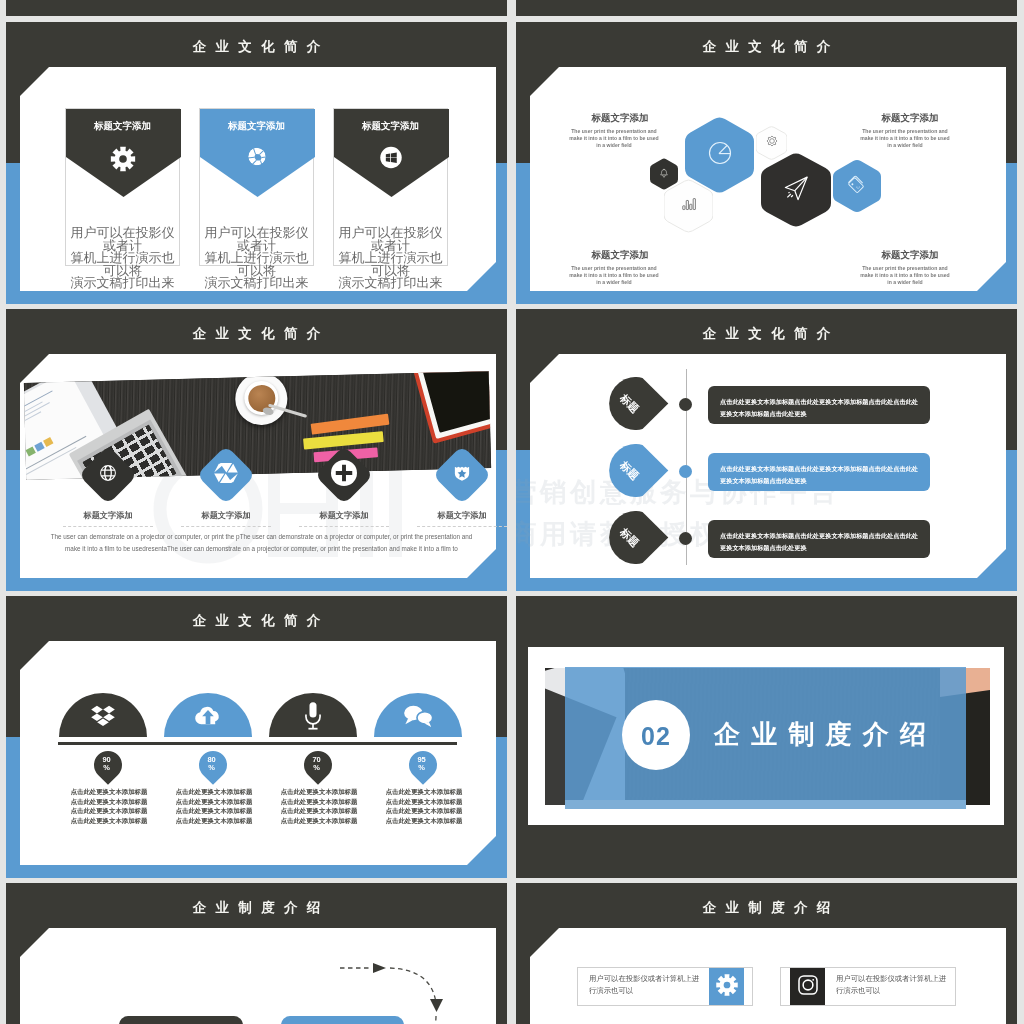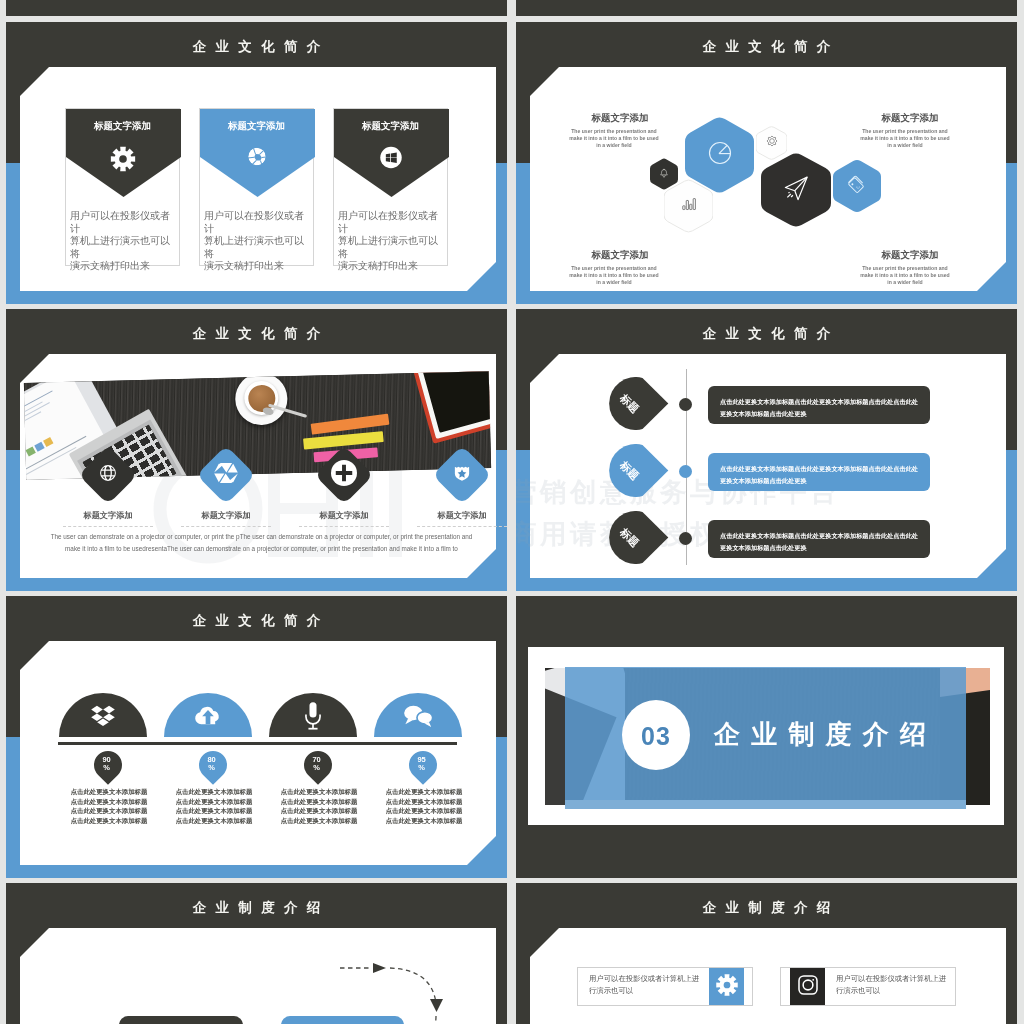--- a/index.html
+++ b/index.html
@@ -15,22 +15,22 @@
      clip-path:polygon(29px 0,100% 0,100% calc(100% - 29px),calc(100% - 29px) 100%,0 100%,0 29px);}
 
 
 .pen-card{position:absolute;top:86px;width:115px;height:158px;border:1px solid #d5d5d5;
      background:#fff;box-sizing:border-box;}
 .pennant{position:absolute;left:0;top:0;width:115px;height:88px;
      clip-path:polygon(0 0,100% 0,100% 54.5%,50% 100%,0 54.5%);}
 .pen-head{position:absolute;left:0;right:0;top:11px;text-align:center;
      color:#fff;font-size:9.5px;font-weight:700;}
 .pen-ico{position:absolute;left:50%;top:37px;transform:translateX(-50%);line-height:0;}
-.pen-body{position:absolute;left:4px;right:4px;top:101px;text-align:left;color:#6a6a6a;
-     font-size:10px;line-height:12.6px;}
+.pen-body{position:absolute;left:4px;right:4px;top:118px;text-align:center;color:#6a6a6a;
+     font-size:13px;line-height:12.6px;}
 
 
 .hex{position:absolute;}
 .hex>svg.hexbg{position:absolute;left:0;top:0;width:100%;height:100%;}
 .hex i{position:absolute;left:50%;top:50%;transform:translate(-50%,-50%);display:block;}
 .hx-head{position:absolute;font-size:9.5px;font-weight:700;color:#555;white-space:nowrap;}
 .hx-body{position:absolute;font-size:5.1px;line-height:7.1px;color:#7a7a7a;white-space:nowrap;
      font-family:"Liberation Sans",sans-serif;font-weight:600;}
 
 
@@ -472,21 +472,21 @@
          background:#e8b093;"></div>
     <div style="position:absolute;right:-10px;top:26px;width:70px;height:120px;background:#24231f;
          transform:rotate(-8deg);"></div>
     <div style="position:absolute;left:80px;top:0;right:50px;bottom:0;background:
          repeating-linear-gradient(92deg,#34332f 0 2px,#2b2a27 2px 4px);"></div>
   </div>
   <div style="position:absolute;left:49px;top:71px;width:401px;height:142px;background:rgba(92,155,208,0.86);"></div>
   <div style="position:absolute;left:49px;top:204px;width:401px;height:9px;background:#7eaed6;"></div>
   <div style="position:absolute;left:106px;top:104px;width:68px;height:70px;border-radius:50%;background:#fff;">
     <span style="position:absolute;left:0;right:0;top:22px;text-align:center;color:#4a85b8;
-          font-size:25px;font-weight:700;letter-spacing:1px;">03</span>
+          font-size:25px;font-weight:700;letter-spacing:1px;">02</span>
   </div>
   <div style="position:absolute;left:198px;top:121px;color:#fff;font-size:26px;font-weight:700;
        letter-spacing:11.2px;">企业制度介绍</div>
 </div>
 
 <div class="slide" style="left:6px;top:883px;">
   <div class="stitle">企业制度介绍</div>
 
   <div class="whitecard" style="left:14px;top:45px;width:476px;height:224px;"></div>
 

